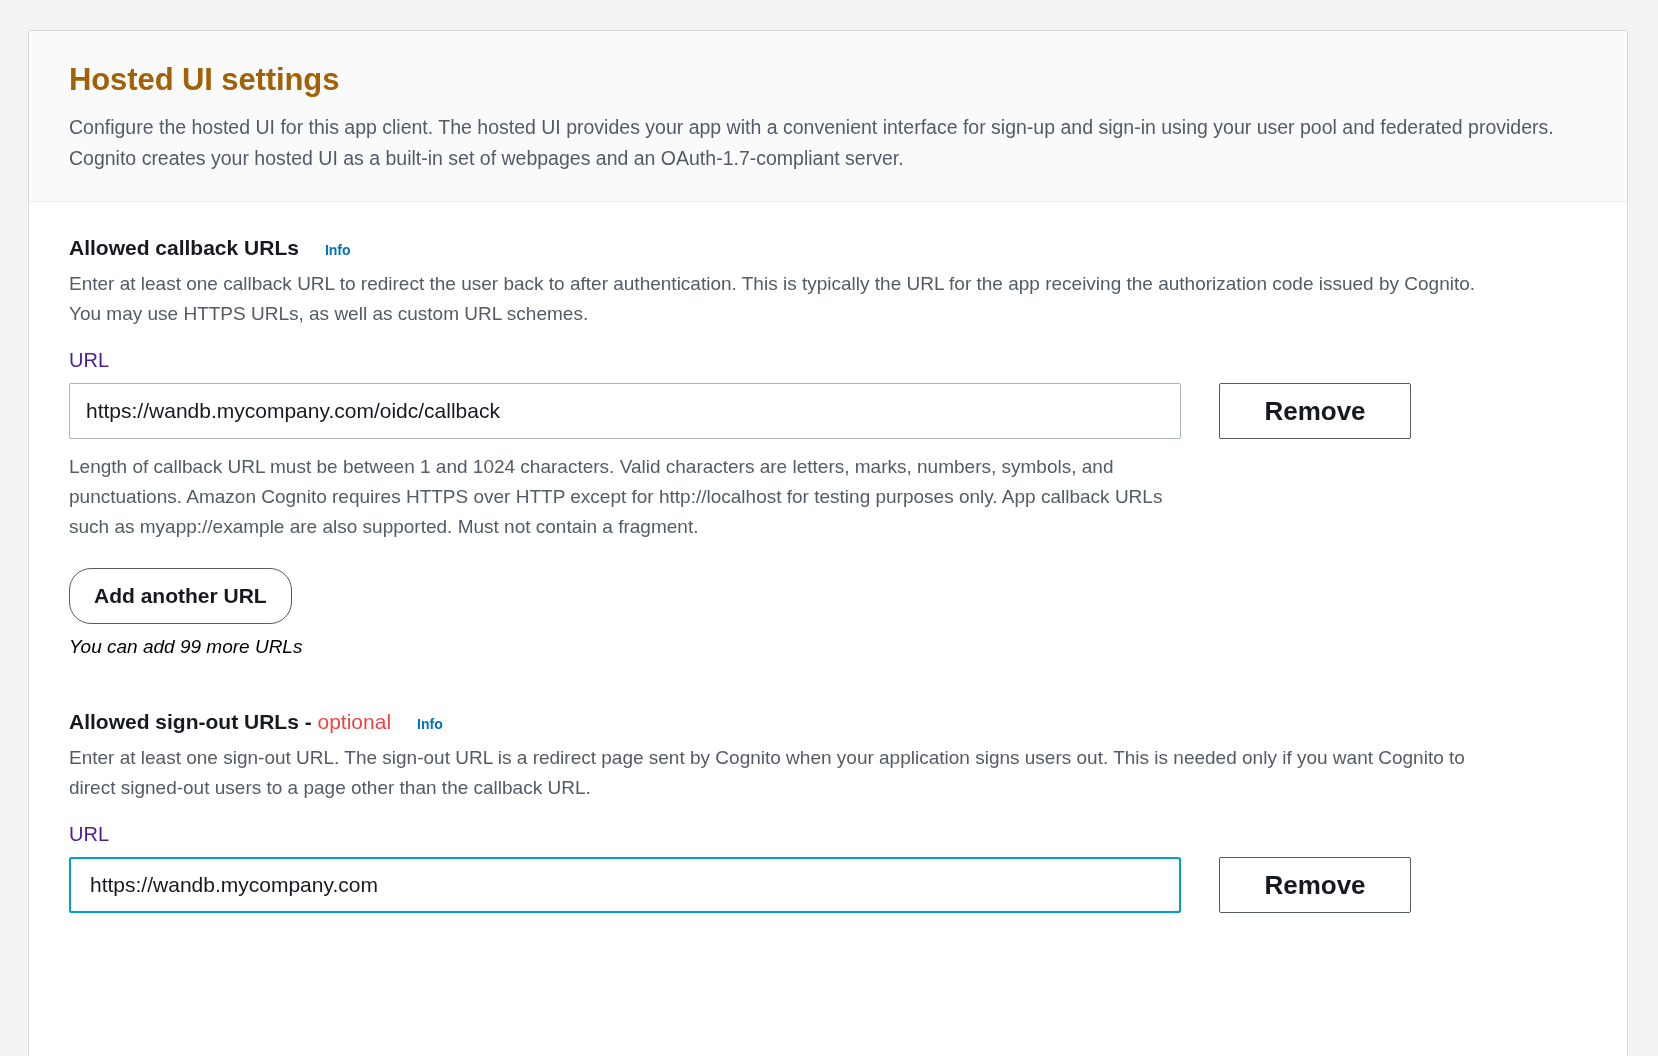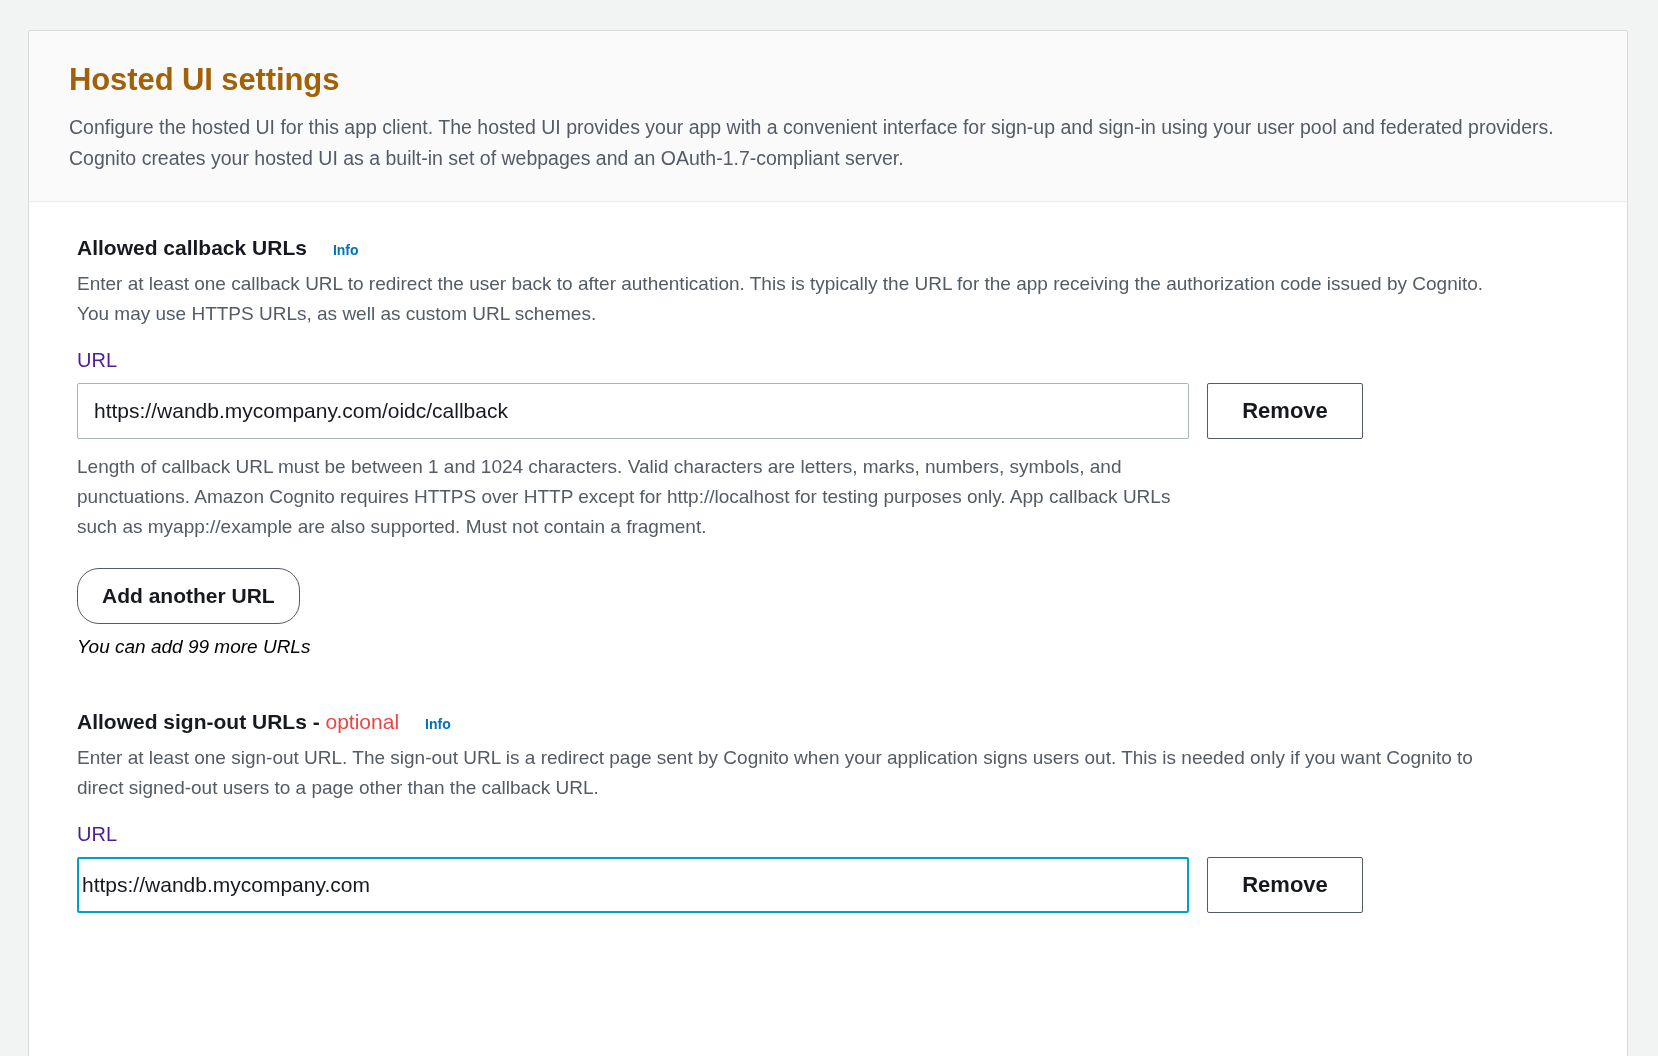--- a/index.html
+++ b/index.html
@@ -57,21 +57,20 @@
     margin: 0;
   }
 
   
   .card-body {
     padding: 32px 40px 0 40px;
   }
 
   .field-block {
     margin-bottom: 6px;
-    margin-left: 8px;
   }
 
   .field-label-row {
     display: flex;
     align-items: baseline;
     gap: 26px;
     margin-bottom: 8px;
   }
   .field-label {
     font-size: 21px;
@@ -102,57 +101,57 @@
   .sub-label {
     font-size: 20px;
     color: #4c1d95;
     margin-bottom: 10px;
     line-height: 1.3;
   }
 
   .input-row {
     display: flex;
     align-items: flex-start;
-    gap: 18px;
+    gap: 38px;
   }
 
   .text-input {
     width: 1112px;
     height: 56px;
     box-sizing: border-box;
     border: 1px solid #aab7b8;
     border-radius: 2px;
     background: #ffffff;
     font-family: "Liberation Sans", sans-serif;
     font-size: 21px;
     color: #16191f;
     padding: 0 16px;
     outline: none;
   }
   .text-input.focused {
     border: 2px solid #00a1c9;
-    padding: 0 3px;
+    padding: 0 19px;
   }
   .text-input::placeholder { color: #879596; }
 
   .btn {
     box-sizing: border-box;
     background: #ffffff;
     border: 1px solid #545b64;
     border-radius: 2px;
     color: #16191f;
     font-family: "Liberation Sans", sans-serif;
     font-weight: bold;
     cursor: pointer;
     line-height: 1;
   }
   .btn-remove {
     height: 56px;
-    width: 156px;
-    font-size: 22px;
+    width: 192px;
+    font-size: 26px;
   }
   .btn-add {
     height: 56px;
     padding: 0 24px;
     font-size: 21px;
     margin-top: 26px;
     border-radius: 22px;
   }
 
   .constraint-text {

